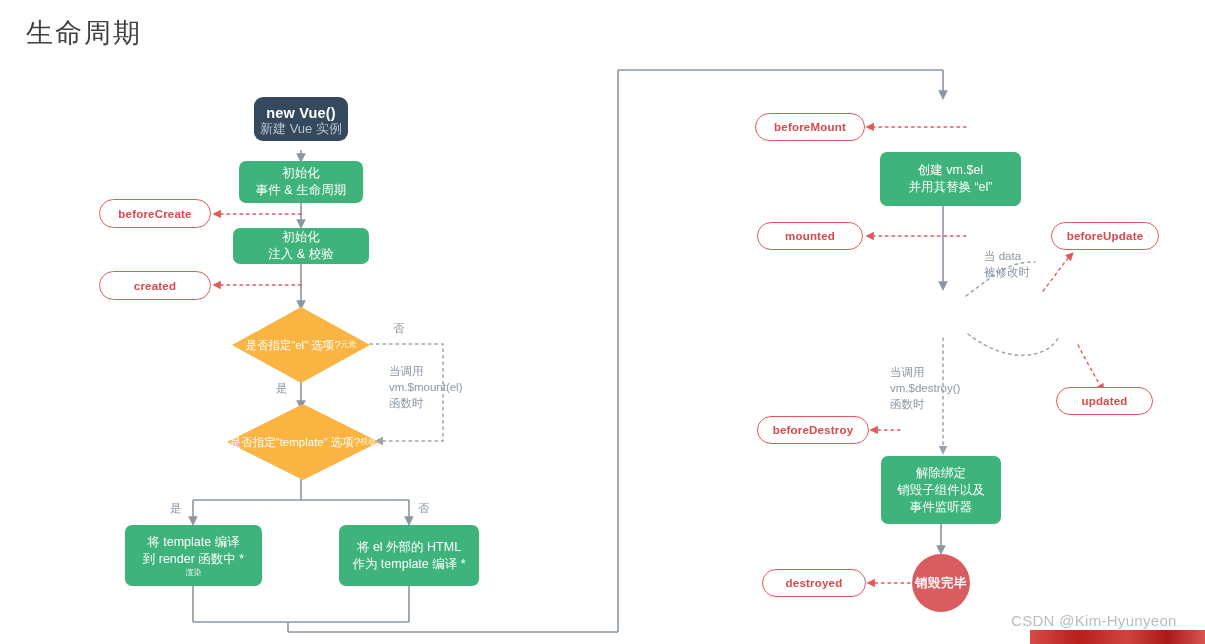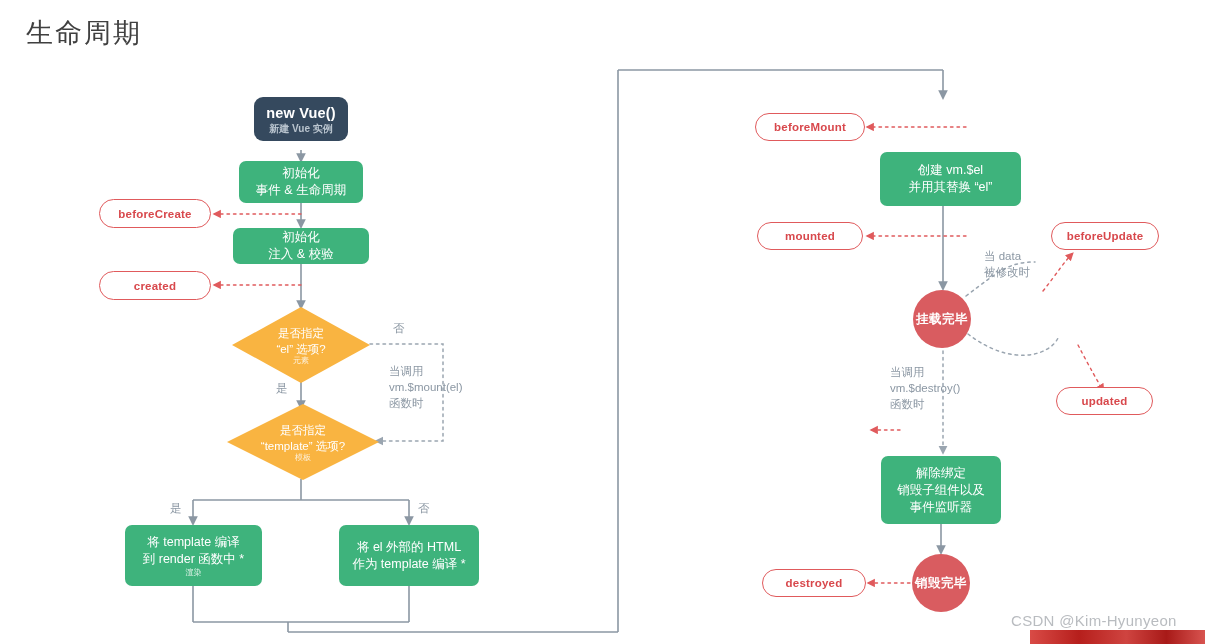--- a/index.html
+++ b/index.html
@@ -15,32 +15,32 @@
     font-size:27px;line-height:34px;color:#404040;
     letter-spacing:2px;font-family:"DejaVu Serif","Liberation Serif",serif;
     white-space:nowrap;
   }
 
   .node{position:absolute;box-sizing:border-box;display:flex;flex-direction:column;
         align-items:center;justify-content:center;text-align:center;}
 
   .nv{background:#35495e;border-radius:9px;color:#ffffff;}
   .nv .t1{font-size:14.5px;font-weight:bold;line-height:18px;letter-spacing:.2px;}
-  .nv .t2{font-size:10px;color:#b9c4ce;line-height:11px;margin-top:1px;font-weight:bold;}
+  .nv .t2{font-size:13px;color:#b9c4ce;line-height:11px;margin-top:1px;}
 
   .green{background:#3eb37c;border-radius:7px;color:#ffffff;}
   .green .ln{font-size:12.5px;line-height:17px;white-space:nowrap;}
 
   .diamond{position:absolute;}
   .diamond .dshape{position:absolute;left:0;top:0;width:100%;height:100%;
     background:#f9b441;
     -webkit-clip-path:polygon(50% 0,100% 50%,50% 100%,0 50%);
     clip-path:polygon(50% 0,100% 50%,50% 100%,0 50%);}
   .diamond .dtxt{position:absolute;left:0;top:0;width:100%;height:100%;
-    display:flex;flex-direction:column;align-items:center;justify-content:center;
+    display:flex;align-items:center;justify-content:center;
     color:#ffffff;text-align:center;}
   .diamond .ln{font-size:11.5px;line-height:16px;white-space:nowrap;}
   .diamond .sub{font-size:8px;line-height:10px;color:#fdf0da;margin-top:-1px;text-align:right;}
 
   .circle{position:absolute;border-radius:50%;background:#d95c60;color:#ffffff;
     display:flex;align-items:center;justify-content:center;text-align:center;
     font-size:12.5px;font-weight:bold;letter-spacing:.5px;}
 
   .pill{position:absolute;box-sizing:border-box;border:1.6px solid #e05a5c;
     background:#ffffff;border-radius:20px;color:#d8484c;
@@ -171,23 +171,20 @@
   <div class="node green" style="left:339px;top:525px;width:140px;height:61px;">
     <div class="ln">将 el 外部的 HTML</div>
     <div class="ln">作为 template 编译 *</div>
   </div>
 
   <div class="node green" style="left:880px;top:152px;width:141px;height:54px;">
     <div class="ln">创建 vm.$el</div>
     <div class="ln">并用其替换 “el”</div>
   </div>
 
-  <div class="circle" style="left:913px;top:290px;width:58px;height:58px;">
-    <span>挂载完毕</span>
-  </div>
 
 
   <div class="node green" style="left:881px;top:456px;width:120px;height:68px;">
     <div class="ln">解除绑定</div>
     <div class="ln">销毁子组件以及</div>
     <div class="ln">事件监听器</div>
   </div>
 
   <div class="circle" style="left:912px;top:554px;width:58px;height:58px;">
     <span>销毁完毕</span>
@@ -198,20 +195,21 @@
   <div class="pill" style="left:99px;top:271px;width:112px;height:29px;">created</div>
 
   <div class="pill" style="left:755px;top:113px;width:110px;height:28px;">beforeMount</div>
 
   <div class="pill" style="left:757px;top:222px;width:106px;height:28px;">mounted</div>
 
   <div class="pill" style="left:1051px;top:222px;width:108px;height:28px;">beforeUpdate</div>
 
   <div class="pill" style="left:1056px;top:387px;width:97px;height:28px;">updated</div>
 
+  <div class="pill" style="left:757px;top:416px;width:112px;height:28px;">beforeDestroy</div>
 
   <div class="pill" style="left:762px;top:569px;width:104px;height:28px;">destroyed</div>
 
   <div class="edgelabel" style="left:393px;top:320px;">否</div>
 
   <div class="edgelabel" style="left:276px;top:380px;">是</div>
 
   <div class="edgelabel" style="left:389px;top:363px;width:104px;">
     <div>当调用</div>
     <div>vm.$mount(el)</div>

